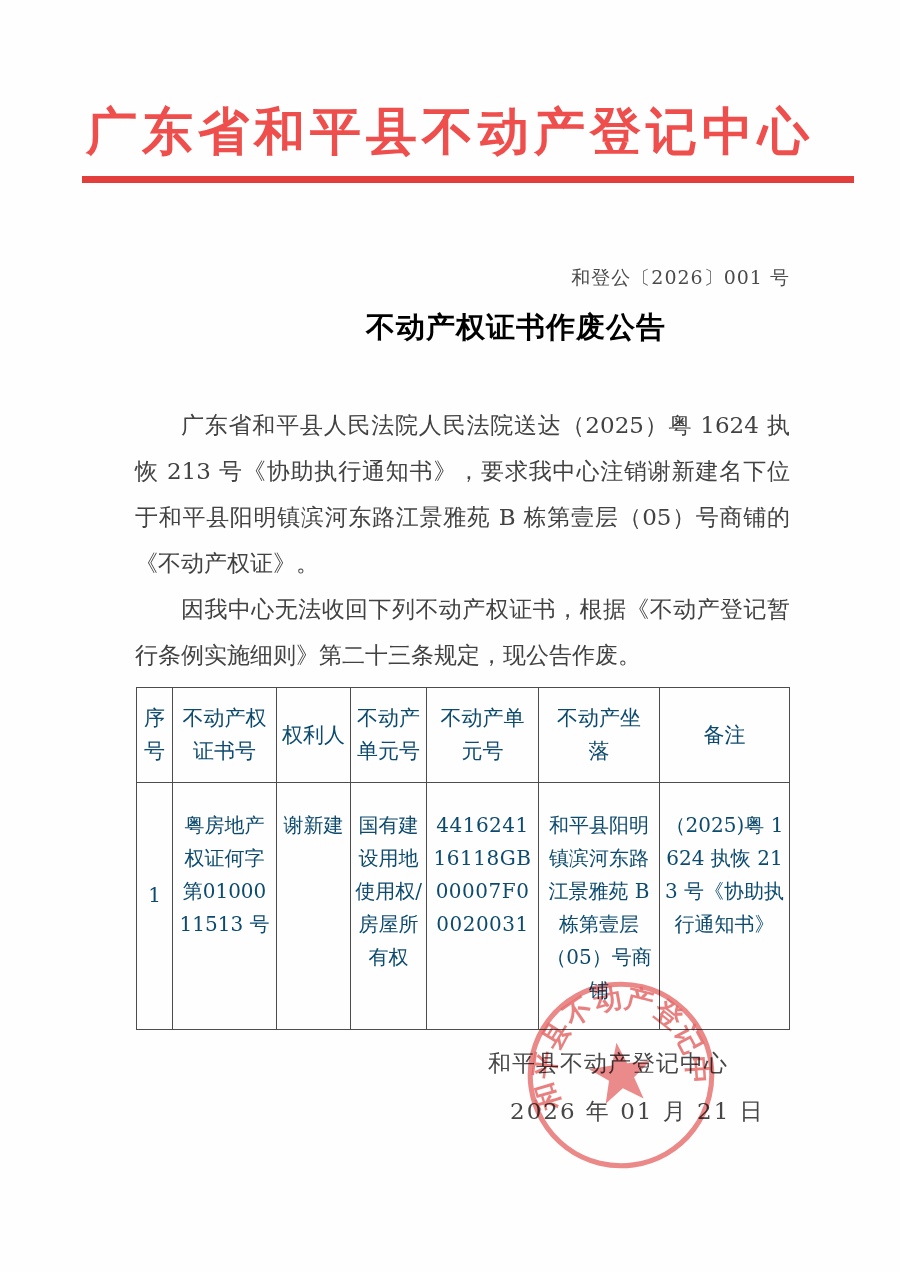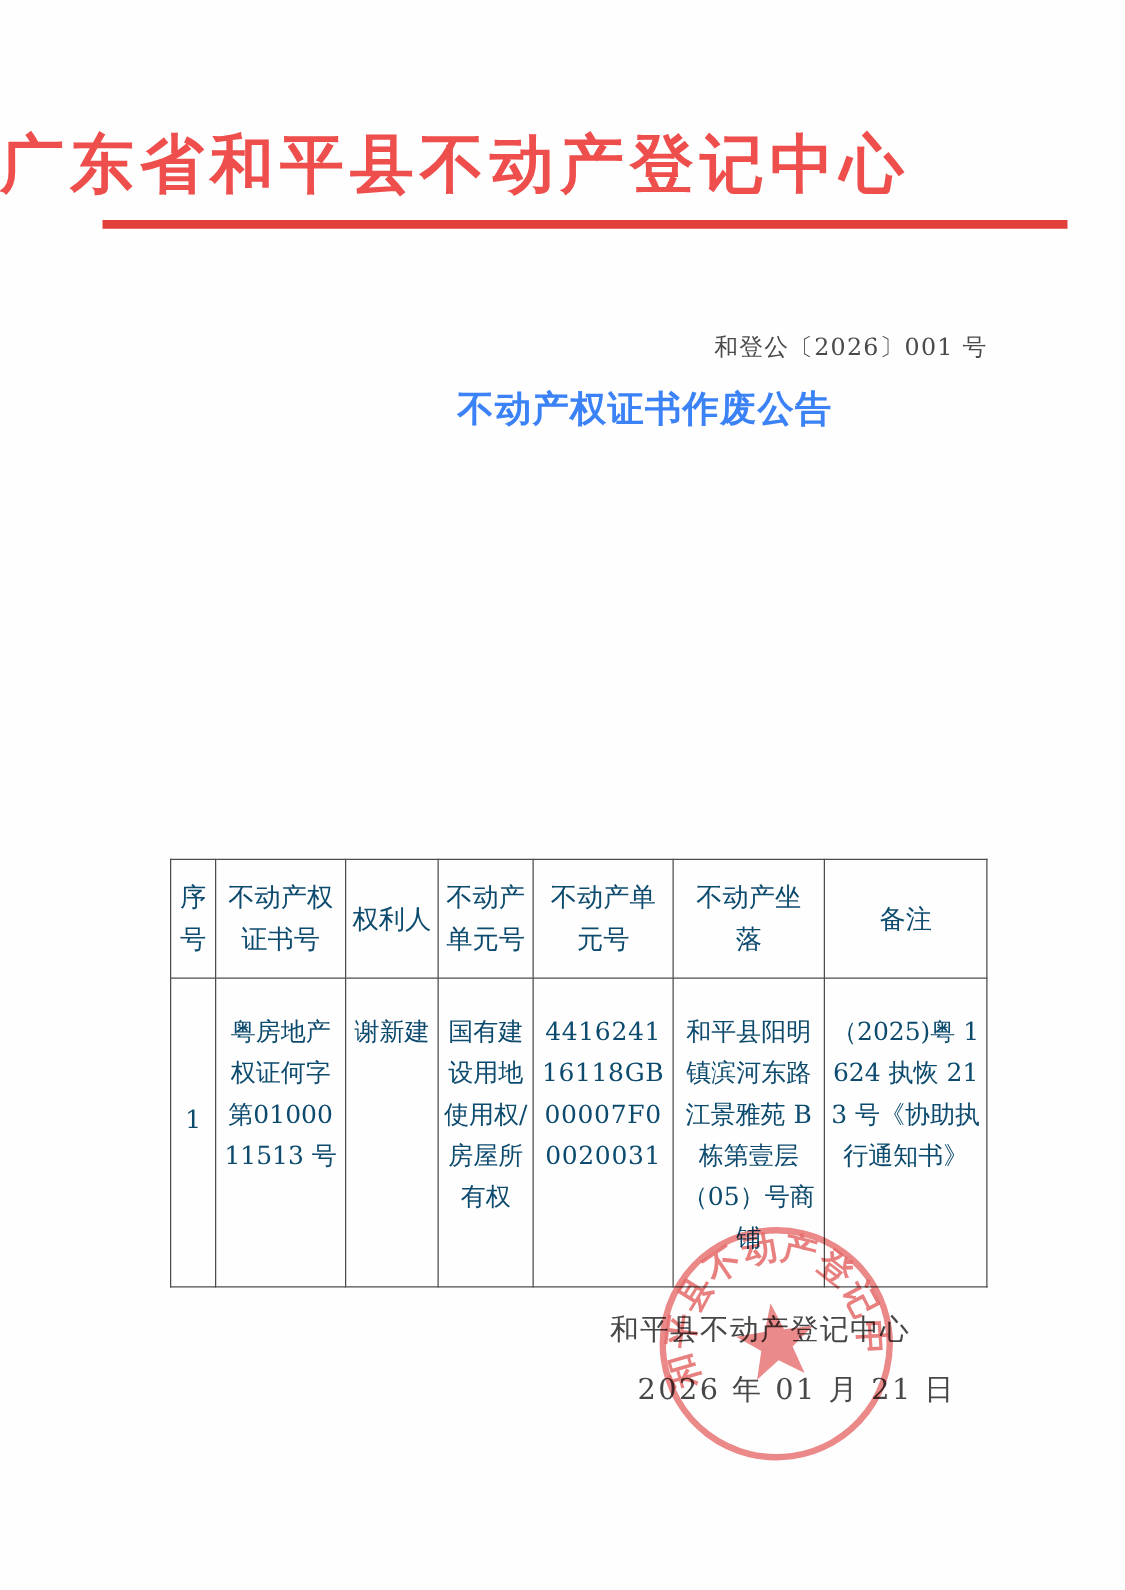--- a/index.html
+++ b/index.html
@@ -9,21 +9,21 @@
     width: 900px;
     height: 1272px;
     background: #fefefe;
     font-family: "DejaVu Serif", "Liberation Serif", serif;
     color: #3d3d3d;
     overflow: hidden;
   }
   .letterhead {
     position: absolute;
     top: 98px; left: 0; width: 100%;
-    text-align: left;
+    text-align: center;
     font-size: 51px;
     font-weight: bold;
     letter-spacing: 5px;
     color: #ee4e4c;
     white-space: nowrap;
   }
   .red-rule {
     position: absolute;
     top: 176px; left: 82px;
     width: 772px; height: 7px;
@@ -35,21 +35,21 @@
     font-size: 19px;
     letter-spacing: 1px;
     color: #4a4a4a;
   }
   .doc-title {
     position: absolute;
     top: 308px; left: 366px;
     font-size: 29px;
     font-weight: bold;
     letter-spacing: 1px;
-    color: #3b82f6;
+    color: #000000;
   }
   .body-text {
     position: absolute;
     top: 402px; left: 135px;
     width: 655px;
     font-size: 23px;
     line-height: 46px;
     text-align: justify;
     color: #424242;
   }
@@ -117,20 +117,24 @@
 <body>
 
 <div class="page">
 
   <div class="letterhead">广东省和平县不动产登记中心</div>
   <div class="red-rule"></div>
 
   <div class="doc-number">和登公〔2026〕001 号</div>
   <div class="doc-title">不动产权证书作废公告</div>
 
+  <div class="body-text">
+    <p>广东省和平县人民法院人民法院送达（2025）粤 1624 执恢 213 号《协助执行通知书》，要求我中心注销谢新建名下位于和平县阳明镇滨河东路江景雅苑 B 栋第壹层（05）号商铺的《不动产权证》。</p>
+    <p>因我中心无法收回下列不动产权证书，根据《不动产登记暂行条例实施细则》第二十三条规定，现公告作废。</p>
+  </div>
 
   <table class="notice-table">
     <colgroup>
       <col class="col1">
         <col class="col2">
         <col class="col3">
         <col class="col4">
       <col class="col5">
         <col class="col6">
         <col class="col7">

